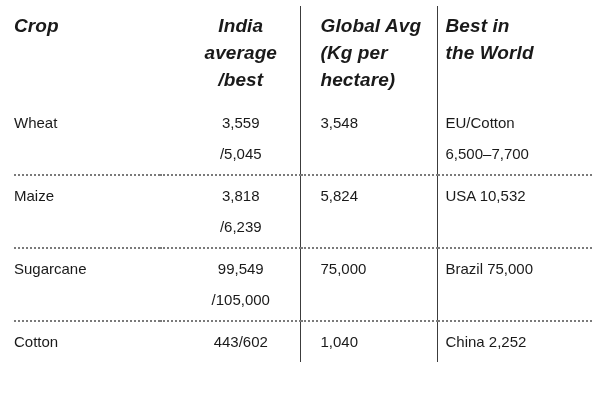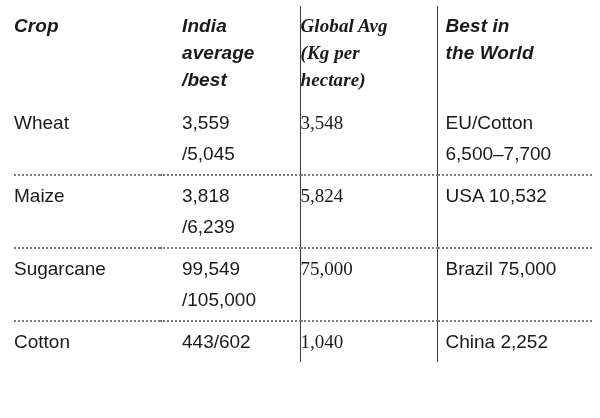--- a/index.html
+++ b/index.html
@@ -48,40 +48,40 @@
 
   
   .sep-left {
     border-left: 1.5px solid #3c3c3c;
     padding-left: 10px;
   }
   .hdr-row .sep-left { border-left: 1.5px solid #3c3c3c; }
 
   
   .body-cell {
-    font-size: 19px;
+    font-size: 15px;
     line-height: 31px;
     padding: 4px 0 5px 0;
   }
   .body-cell .line { display: block; white-space: pre; }
 
   
   tr.data-row > td {
     border-top: 2px dotted #7a7a7a;
   }
   tr.first-data > td {
     border-top: none;
   }
 
   
   tr.hdr-row > th {
     border-bottom: none;
   }
-  .col1-indent { padding-left: 22px; }
-  .col2-indent { padding-left: 0; font-family: Liberation Serif, serif; }
+  .col1-indent { padding-left: 22px; text-align: center; }
+  .col2-indent { padding-left: 20px; }
   .col3-indent { padding-left: 8px; }
 </style>
 </head>
 <body>
 
 <div class="table-wrap">
   <table class="crop-table">
     <colgroup>
       <col class="c0">
       <col class="c1">

